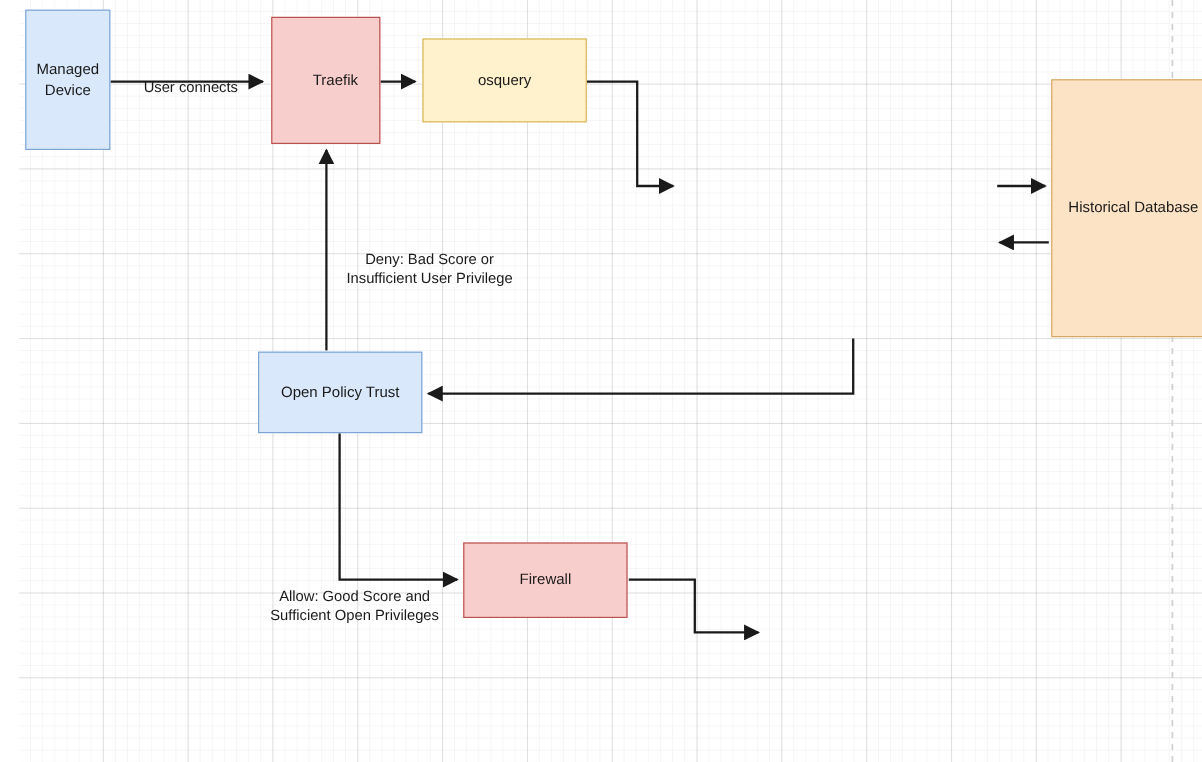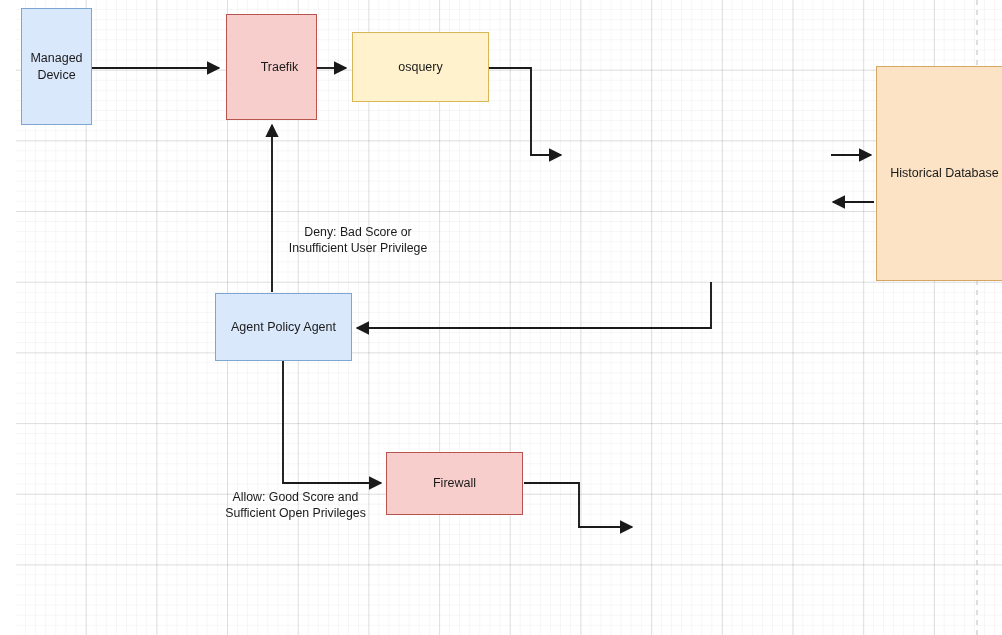--- a/index.html
+++ b/index.html
@@ -118,30 +118,33 @@
   <div class="node node-yellow" style="left:336px; top:32px; width:137px; height:70px;">
     <span>osquery</span>
   </div>
 
 
   <div class="node node-orange" style="left:860px; top:66px; width:137px; height:215px;">
     <span>Historical Database</span>
   </div>
 
   <div class="node node-blue" style="left:199px; top:293px; width:137px; height:68px;">
-    <span>Agent Policy Agent</span>
+    <span>Open Policy Trust</span>
   </div>
 
   <div class="node node-pink" style="left:370px; top:452px; width:137px; height:63px;">
     <span>Firewall</span>
   </div>
 
 
+  <div class="edge-label" style="left:88px; top:49px; width:110px;">
+    <span>User connects</span>
+  </div>
 
-  <div class="edge-label" style="left:248px; top:208px; width:188px;">
+  <div class="edge-label" style="left:248px; top:192px; width:188px;">
     <span>Deny: Bad Score or
 Insufficient User Privilege</span>
   </div>
 
   <div class="edge-label" style="left:192px; top:473px; width:175px;">
     <span>Allow: Good Score and
 Sufficient Open Privileges</span>
   </div>
 
 </div>

